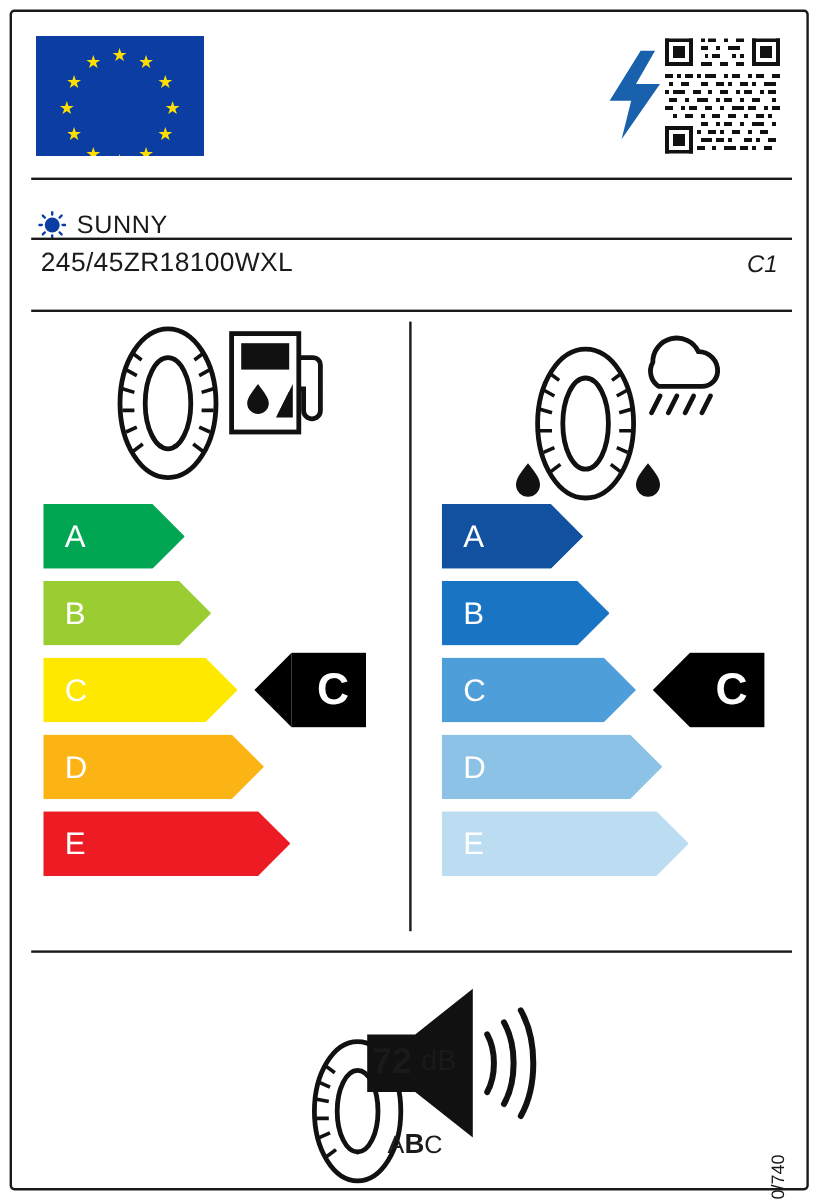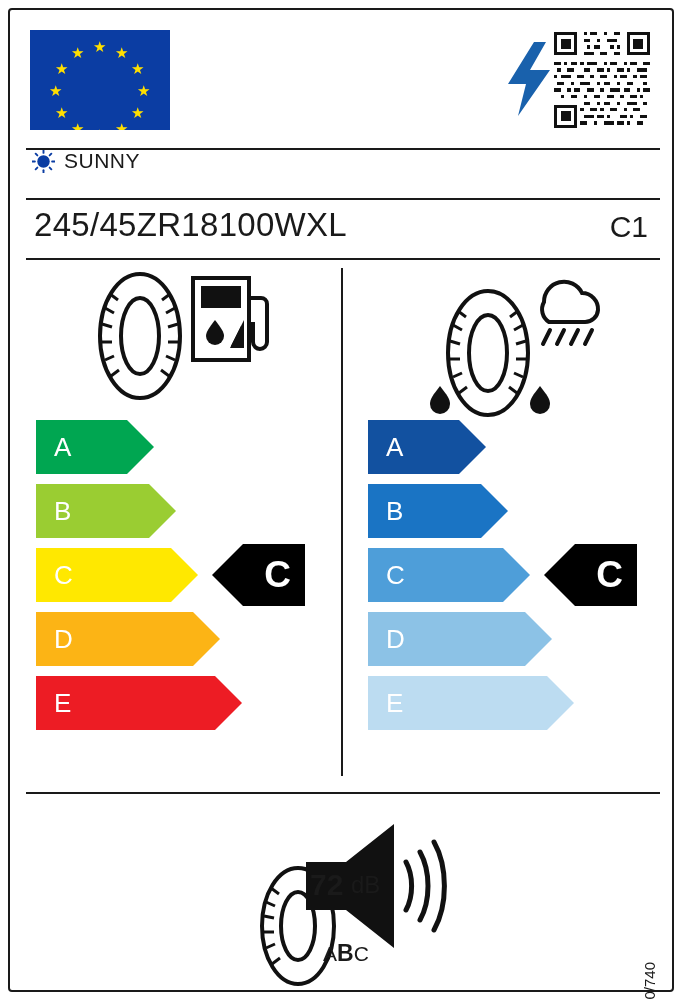--- a/index.html
+++ b/index.html
@@ -66,47 +66,48 @@
   
   .rule {
     position: absolute;
     left: 16px;
     width: 634px;
     height: 2px;
     background: #1a1a1a;
   }
   .brand-row {
     position: absolute;
-    left: 22px; top: 139px;
-    display: flex; align-items: center; gap: 9px;
+    left: 22px; top: 166px;
+    display: flex; align-items: flex-start; gap: 9px;
   }
   .sun-icon { width: 23px; height: 23px; position: relative; }
   .brand-name {
     font-size: 21px;
     letter-spacing: 0.5px;
     color: #1a1a1a;
   }
 
   
   .size-row {
     position: absolute;
     left: 0; top: 196px;
     width: 100%;
     height: 44px;
   }
   .tyre-size {
     position: absolute;
     left: 24px; top: 0;
-    font-size: 33px;
+    font-size: 22px;
     letter-spacing: 0.3px;
   }
   .tyre-class {
     position: absolute;
     right: 24px; top: 4px;
-    font-size: 30px;
+    font-size: 20px;
+    font-style: italic;
   }
 
   
   .divider-v {
     position: absolute;
     left: 331px; top: 258px;
     width: 2px; height: 508px;
     background: #1a1a1a;
   }
 

